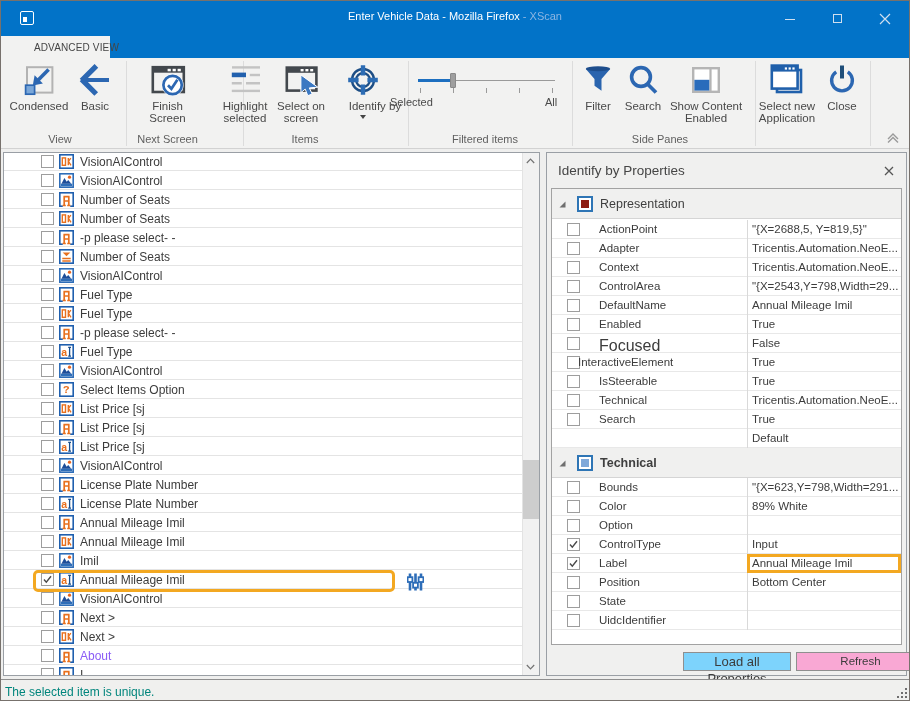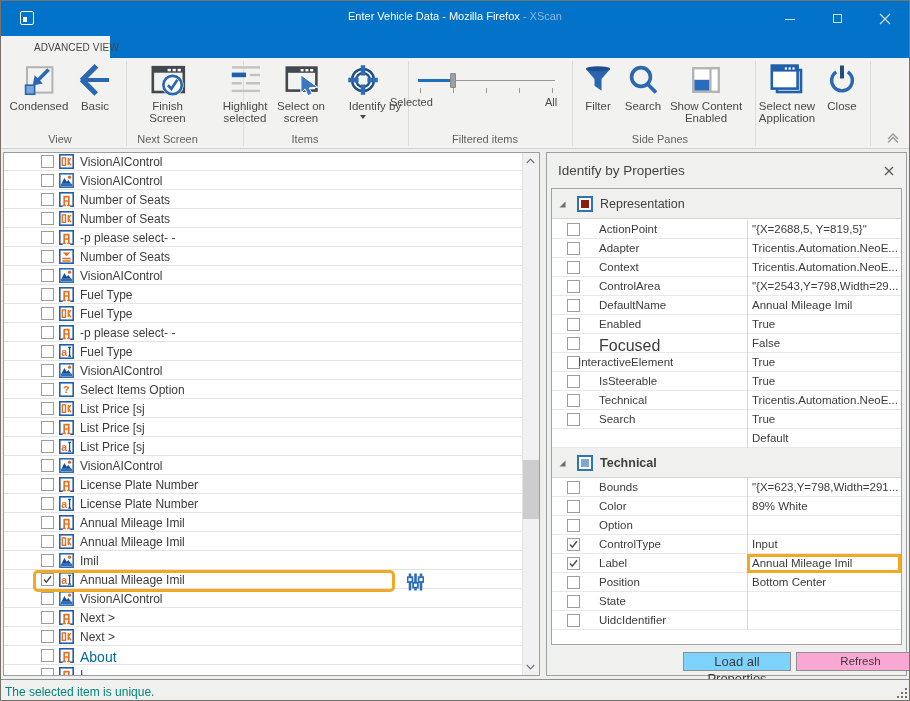--- a/index.html
+++ b/index.html
@@ -350,21 +350,21 @@
     </svg>
     <div style="position:absolute;left:76px;top:476.6px;font-size:12px;color:#3c3c3c;white-space:nowrap">Next &gt;</div>
     <div style="position:absolute;left:0px;top:511.3px;width:518px;height:1px;background:#e4e4e4"></div>
     <div style="position:absolute;left:36.5px;top:496.3px;width:13px;height:13px;border:1px solid #9d9d9d;background:#fff;box-sizing:border-box"></div>
     <svg style="position:absolute;left:55px;top:495.3px" width="15" height="15" viewBox="0 0 15 15">
       <rect x="0.8" y="0.8" width="13.4" height="13.4" fill="#fff" stroke="#1f5fae" stroke-width="1.6"></rect>
       <rect x="3.8" y="12.6" width="7.4" height="2.4" fill="#fff"></rect>
       <path d="M5.2,13.4 V4.7 M9.8,13.4 V4.7 M4.4,4.7 h6.2 M5.2,9 h4.6" fill="none" stroke="#e8701e" stroke-width="1.7"></path>
       <path d="M3.6,13.6 h3.2 M8.2,13.6 h3.2" stroke="#e8701e" stroke-width="1.5"></path>
     </svg>
-    <div style="position:absolute;left:76px;top:495.6px;font-size:14px;color:#0369a1;white-space:nowrap">About</div>
+    <div style="position:absolute;left:76px;top:495.6px;font-size:12px;color:#8b5cf6;white-space:nowrap">About</div>
     <div style="position:absolute;left:36.5px;top:515.3px;width:13px;height:13px;border:1px solid #9d9d9d;background:#fff;box-sizing:border-box"></div>
     <svg style="position:absolute;left:55px;top:514.3px" width="15" height="15" viewBox="0 0 15 15">
       <rect x="0.8" y="0.8" width="13.4" height="13.4" fill="#fff" stroke="#1f5fae" stroke-width="1.6"></rect>
       <rect x="3.8" y="12.6" width="7.4" height="2.4" fill="#fff"></rect>
       <path d="M5.2,13.4 V4.7 M9.8,13.4 V4.7 M4.4,4.7 h6.2 M5.2,9 h4.6" fill="none" stroke="#e8701e" stroke-width="1.7"></path>
       <path d="M3.6,13.6 h3.2 M8.2,13.6 h3.2" stroke="#e8701e" stroke-width="1.5"></path>
     </svg>
     <div style="position:absolute;left:76px;top:514.6px;font-size:12px;color:#3c3c3c;white-space:nowrap">I</div>
   </div>
 <div class="abs" style="left:33px;top:569.7px;width:362px;height:22.4px;border:3.6px solid #f3a821;border-radius:5px;box-sizing:border-box;z-index:5"></div>

